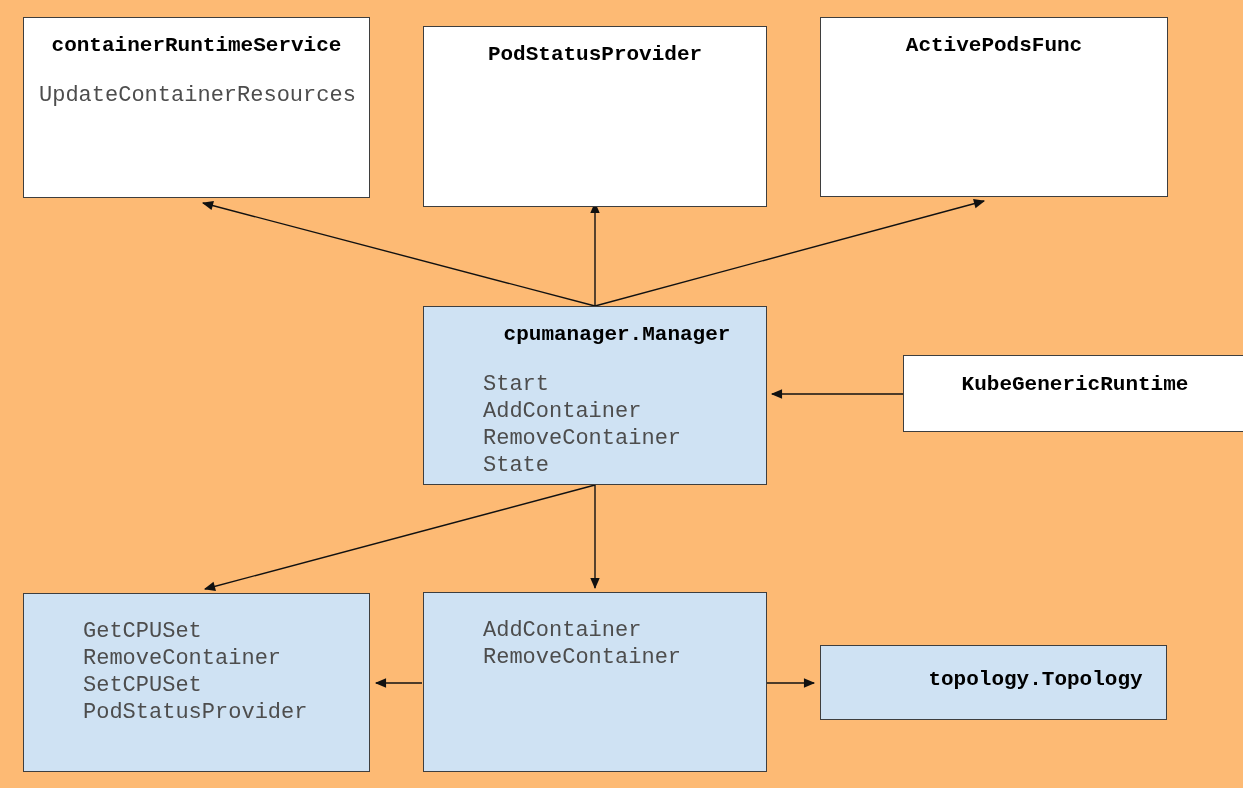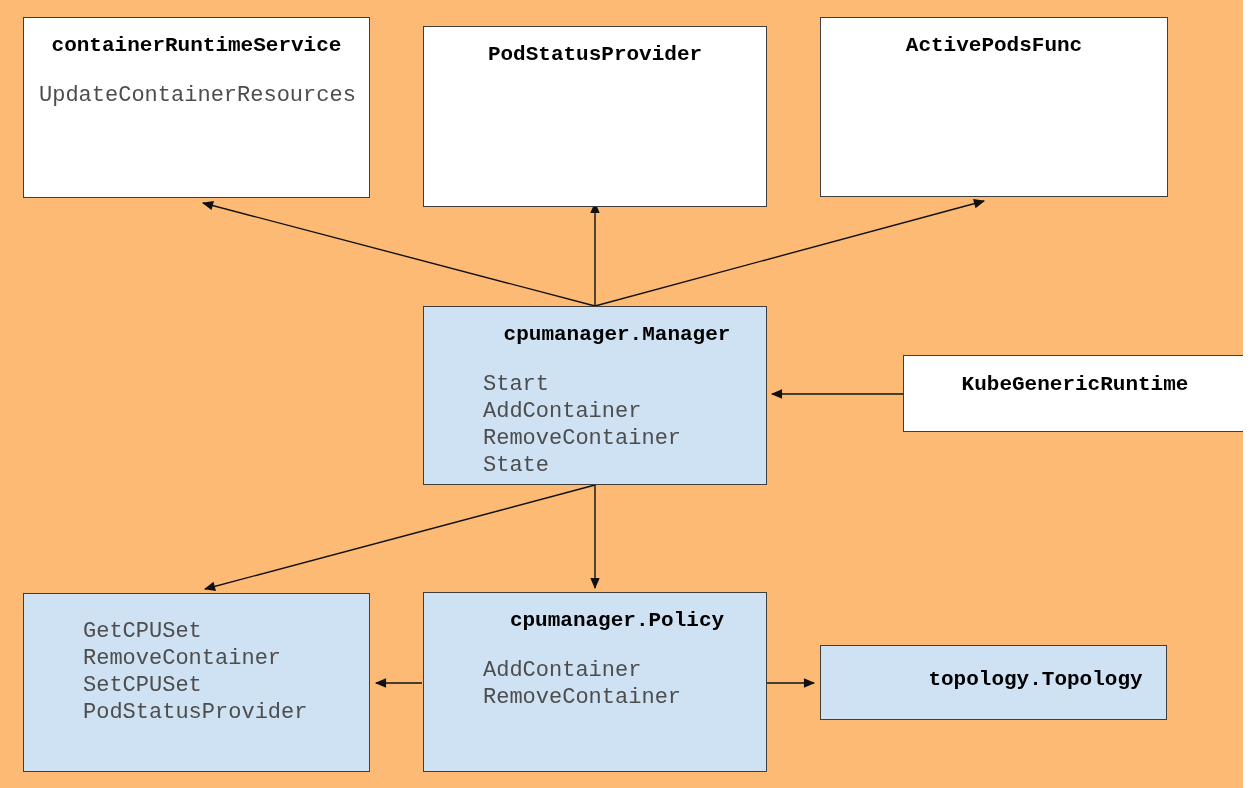--- a/index.html
+++ b/index.html
@@ -113,21 +113,20 @@
   <div class="node blue" style="left:23px; top:593px; width:347px; height:179px;">
     <div class="node-methods">
       <div>GetCPUSet</div>
       <div>RemoveContainer</div>
       <div>SetCPUSet</div>
       <div>PodStatusProvider</div>
     </div>
   </div>
 
   <div class="node blue" style="left:423px; top:592px; width:344px; height:180px;">
-    <div class="node-title">cpumanager.Policy</div>
     <div class="node-methods">
       <div>AddContainer</div>
       <div>RemoveContainer</div>
     </div>
   </div>
 
   <div class="node blue vcenter" style="left:820px; top:645px; width:347px; height:75px;">
     <div class="node-title">topology.Topology</div>
   </div>
 

